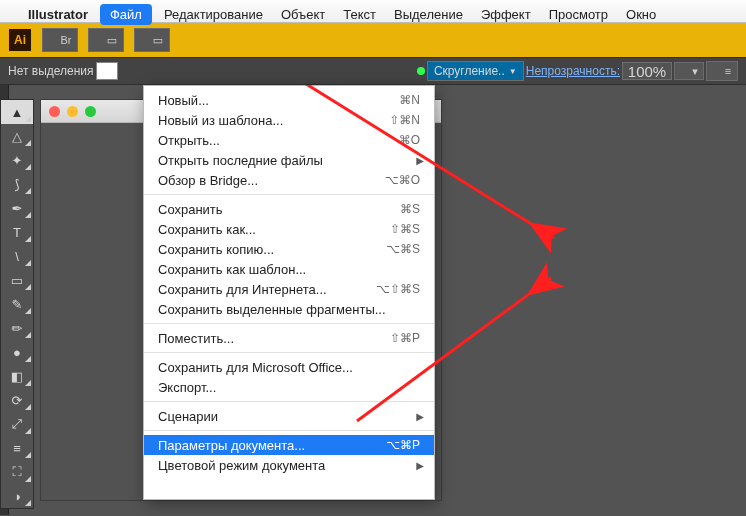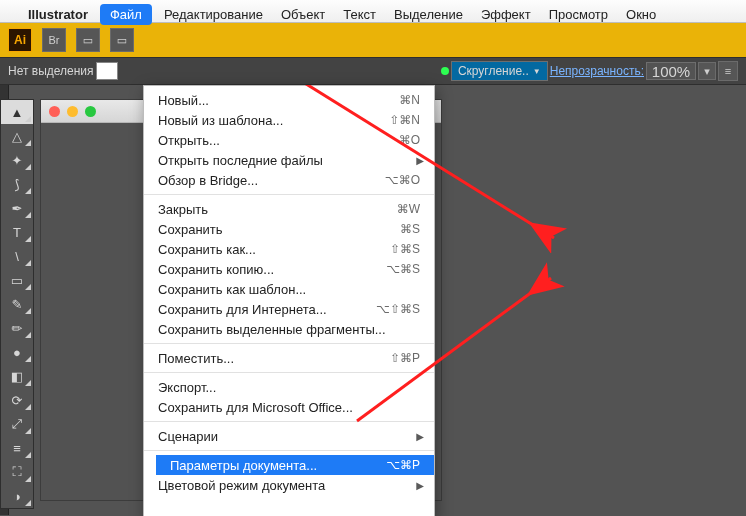--- a/index.html
+++ b/index.html
@@ -3,21 +3,21 @@
 <meta charset="utf-8">
 <style>
   html,body{margin:0;padding:0;width:746px;height:516px;background:#535353;font-family:"Helvetica Neue",Arial,sans-serif;font-size:13px;overflow:hidden;}
   .mac-menubar{display:flex;align-items:flex-end;height:22px;background:linear-gradient(#fdfdfd,#efefef);border-bottom:1px solid #bdbdbd;padding:0 10px;gap:18px;}
   .apple{font-size:14px;color:#333;}
   .app-name{font-weight:bold;color:#222;}
   .menu-item{color:#222;cursor:default;user-select:none;}
   .menu-item.active{background:#1e7bf6;color:#fff;padding:3px 10px;margin:-3px -6px;border-radius:4px;}
   .ai-toolbar{display:flex;align-items:center;height:34px;background:#eab308;border-bottom:1px solid #2e2e2e;padding:0 8px;gap:10px;}
   .ai-logo{width:22px;height:22px;background:#2b1500;border:1px solid #f7a700;display:flex;align-items:center;justify-content:center;color:#f7a700;font-weight:bold;font-size:12px;letter-spacing:0;}
-  .tb-btn{width:22px;height:22px;border:1px solid #6b6b6b;background:#565656;color:#cfcfcf;display:flex;align-items:center;justify-content:center;font-size:11px;}
+  .tb-btn{width:22px;height:22px;border:1px solid #6b6b6b;background:#565656;color:#cfcfcf;display:flex;align-items:center;justify-content:center;font-size:11px;padding-left:12px;}
   .options-bar{display:flex;align-items:center;height:26px;background:#434343;border-bottom:1px solid #2e2e2e;padding:0 8px;gap:2px;color:#d6d6d6;font-size:12px;}
   .swatch{width:20px;height:16px;background:#fff;border:1px solid #868686;}
   .dropdown{display:flex;align-items:center;gap:4px;background:#0369a1;border:1px solid #6e6e6e;height:18px;padding:0 6px;}
   .dropdown .caret{font-size:8px;}
   .link{color:#7ab4ff;text-decoration:underline;}
   .opacity-field{width:44px;height:16px;border:1px solid #6e6e6e;background:#535353;color:#d6d6d6;text-align:center;font-size:15px;padding:0 2px;}
   .workspace{position:relative;flex:1;background:#535353;}
   .left-strip{position:absolute;top:0;left:0;width:8px;height:430px;background:#333;border-right:1px solid #222;}
   .tool-panel{position:absolute;top:14px;left:0;width:32px;background:#535353;border:1px solid #2e2e2e;display:flex;flex-direction:column;z-index:2;}
   .t{width:32px;height:24px;display:flex;align-items:center;justify-content:center;color:#d6d6d6;font-size:13px;background:#535353;}
@@ -30,21 +30,21 @@
   .red{background:#ff5f57;}
   .yellow{background:#febc2e;}
   .green{background:#28c840;}
   .dropdown-menu{position:absolute;top:0;left:143px;width:290px;background:#fff;border:1px solid #bcbcbc;box-shadow:2px 4px 14px rgba(0,0,0,.35);z-index:5;padding:4px 0;}
   .mi{display:flex;align-items:center;height:20px;padding:0 14px;color:#222;font-size:13px;cursor:default;position:relative;}
   .mi .lbl{flex:1;white-space:nowrap;}
   .mi .sc{color:#6b6b6b;font-size:12px;margin-left:10px;letter-spacing:0;}
   .mi .sub{position:absolute;right:10px;font-size:10px;color:#5a5a5a;}
   .mi.disabled{color:#b0b0b0;}
   .mi.disabled .sc{color:#cfcfcf;}
-  .mi.highlight{background:#1e7bf6;color:#fff;margin-left:12px;}
+  .mi.highlight{background:#1e7bf6;color:#fff;}
   .mi.highlight .sc{color:#fff;}
   .sep{height:1px;background:#e1e1e1;margin:4px 0;}
   svg.arrows{position:absolute;top:0;left:0;width:746px;height:516px;z-index:6;pointer-events:none;}
 </style>
 </head>
 <body>
 
 <div class="mac-menubar">
   <span class="apple"></span>
   <span class="app-name">Illustrator</span>
@@ -127,24 +127,20 @@
       <div class="mi">
         <span class="lbl">Открыть последние файлы</span>
         <span class="sub">▶</span>
       </div>
       <div class="mi">
         <span class="lbl">Обзор в Bridge...</span>
         <span class="sc">⌥⌘O</span>
       </div>
       <div class="sep"></div>
       <div class="mi">
-        <span class="lbl">Закрыть</span>
-        <span class="sc">⌘W</span>
-      </div>
-      <div class="mi">
         <span class="lbl">Сохранить</span>
         <span class="sc">⌘S</span>
       </div>
       <div class="mi">
         <span class="lbl">Сохранить как...</span>
         <span class="sc">⇧⌘S</span>
       </div>
       <div class="mi">
         <span class="lbl">Сохранить копию...</span>
         <span class="sc">⌥⌘S</span>
@@ -159,24 +155,24 @@
       <div class="mi">
         <span class="lbl">Сохранить выделенные фрагменты...</span>
       </div>
       <div class="sep"></div>
       <div class="mi">
         <span class="lbl">Поместить...</span>
         <span class="sc">⇧⌘P</span>
       </div>
       <div class="sep"></div>
       <div class="mi">
-        <span class="lbl">Экспорт...</span>
+        <span class="lbl">Сохранить для Microsoft Office...</span>
       </div>
       <div class="mi">
-        <span class="lbl">Сохранить для Microsoft Office...</span>
+        <span class="lbl">Экспорт...</span>
       </div>
       <div class="sep"></div>
       <div class="mi">
         <span class="lbl">Сценарии</span>
         <span class="sub">▶</span>
       </div>
       <div class="sep"></div>
       <div class="mi highlight">
         <span class="lbl">Параметры документа...</span>
         <span class="sc">⌥⌘P</span>

